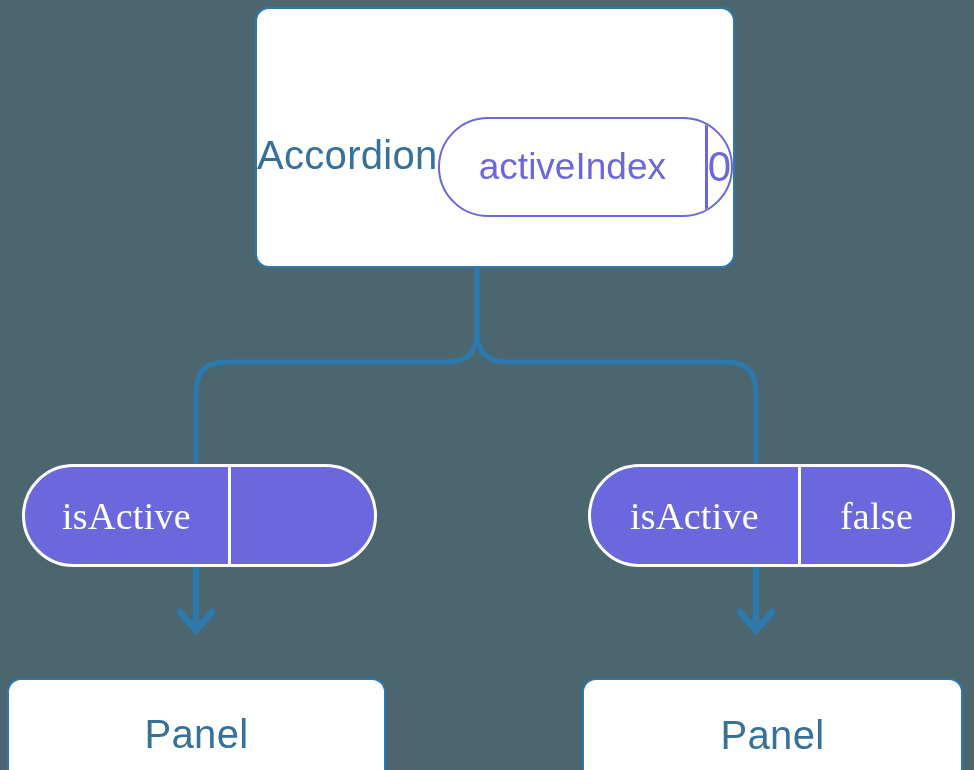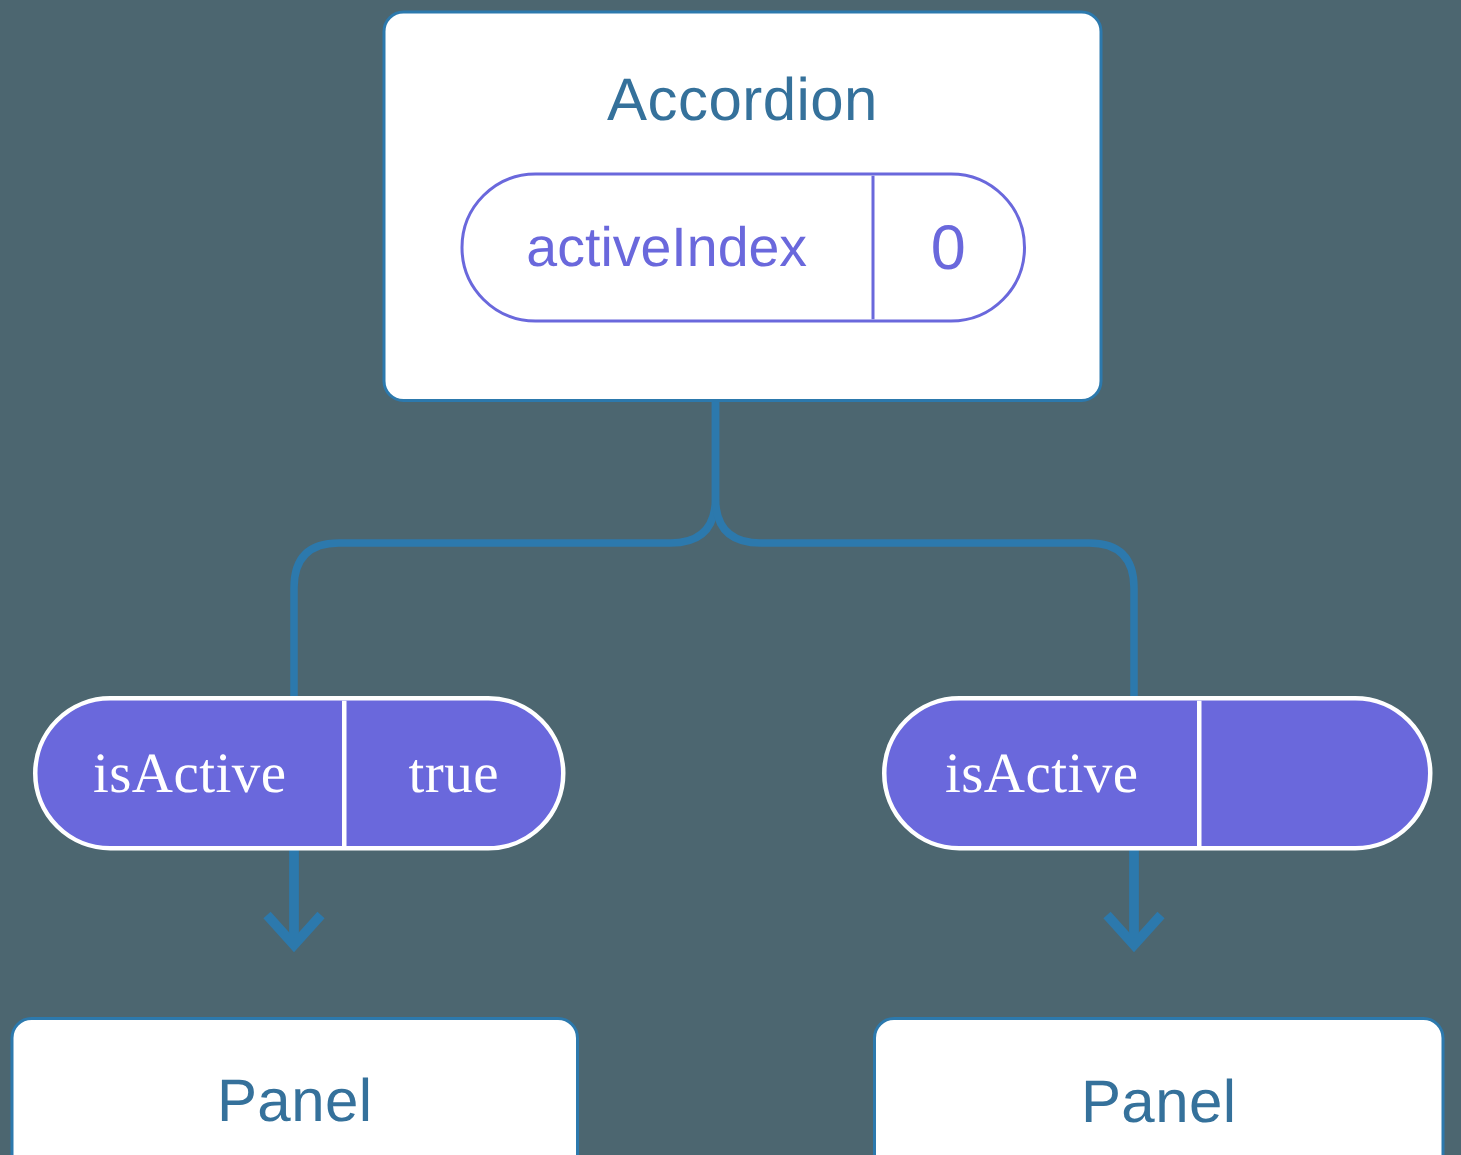--- a/index.html
+++ b/index.html
@@ -43,21 +43,20 @@
     color: var(--label-blue, #35719B);
   }
 
   
   .accordion-card {
     left: 255px;
     top: 7px;
     width: 480px;
     height: 261px;
     display: flex;
-    flex-direction: column;
     align-items: center;
     padding-top: 34px;
   }
   .accordion-card .node-title {
     line-height: 48px;
   }
 
   
   .state-pill {
     box-sizing: border-box;
@@ -151,26 +150,26 @@
     <div class="state-pill">
       <div class="seg name">activeIndex</div>
       <div class="divider"></div>
       <div class="seg value">0</div>
     </div>
   </div>
 
   <div class="prop-pill left">
     <div class="seg name">isActive</div>
     <div class="divider"></div>
-    <div class="seg value">true</div>
   </div>
 
   <div class="prop-pill right">
     <div class="seg name">isActive</div>
     <div class="divider"></div>
+    <div class="seg value">false</div>
   </div>
 
   <div class="node-card panel-card left">
     <div class="node-title">Panel</div>
   </div>
 
   <div class="node-card panel-card right">
     <div class="node-title">Panel</div>
   </div>
 

